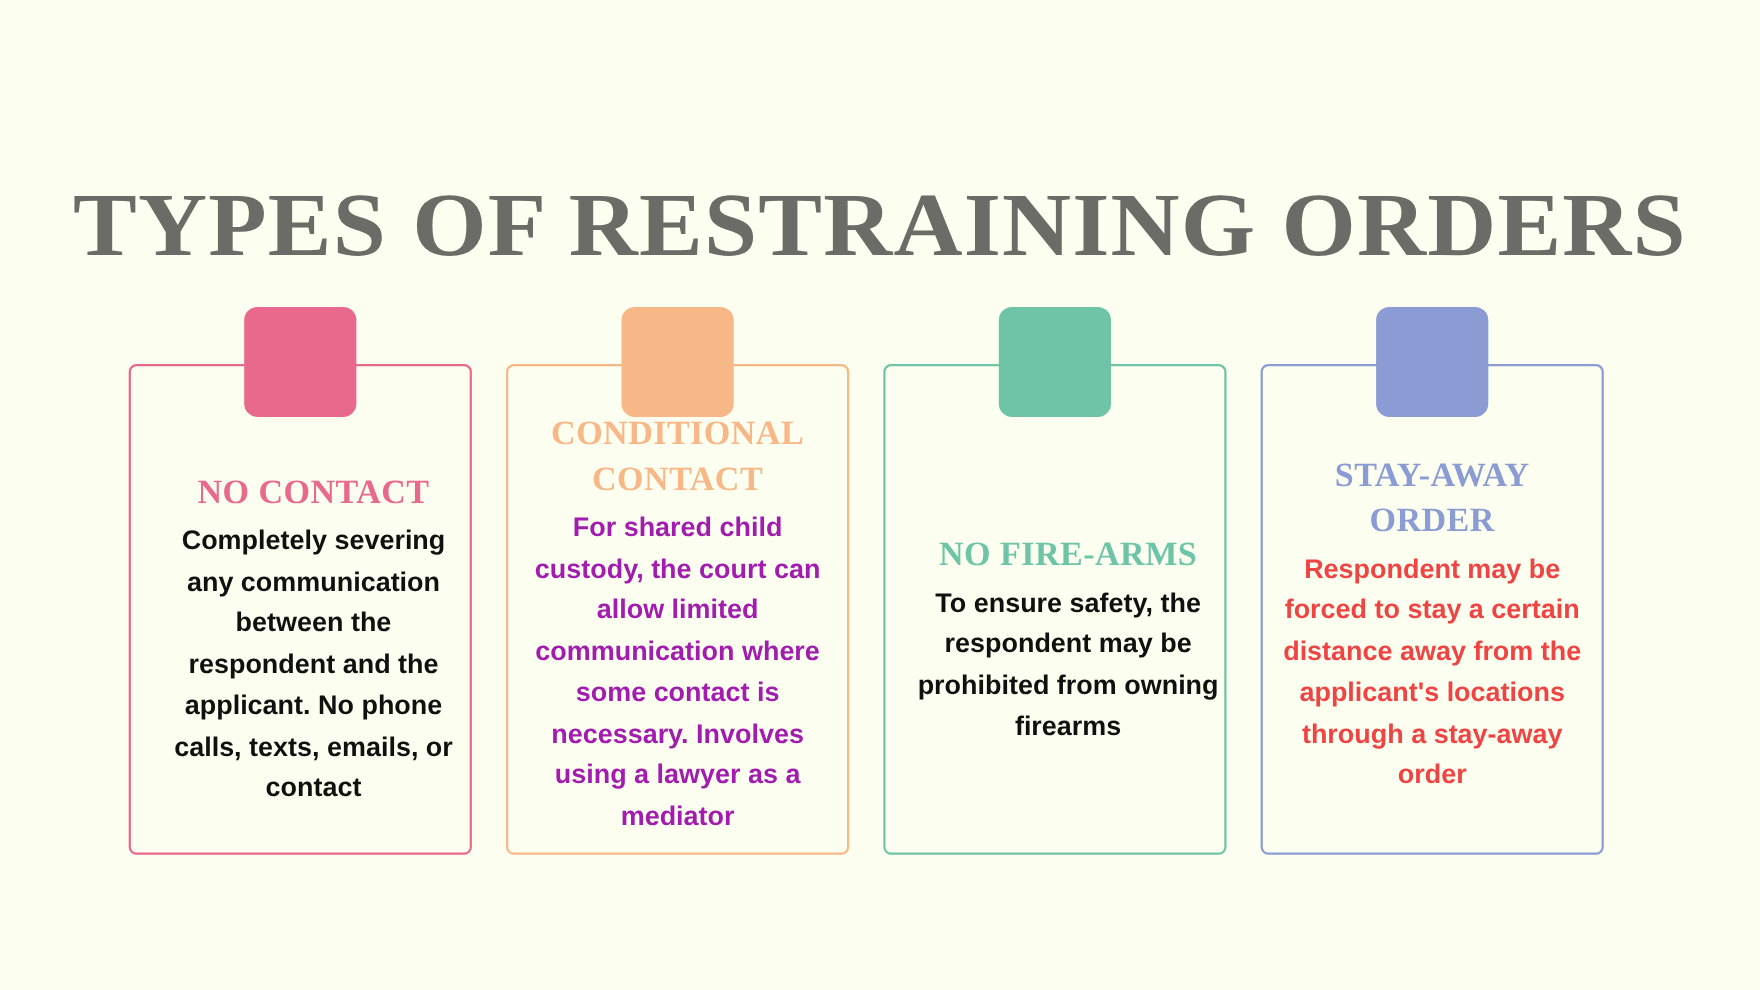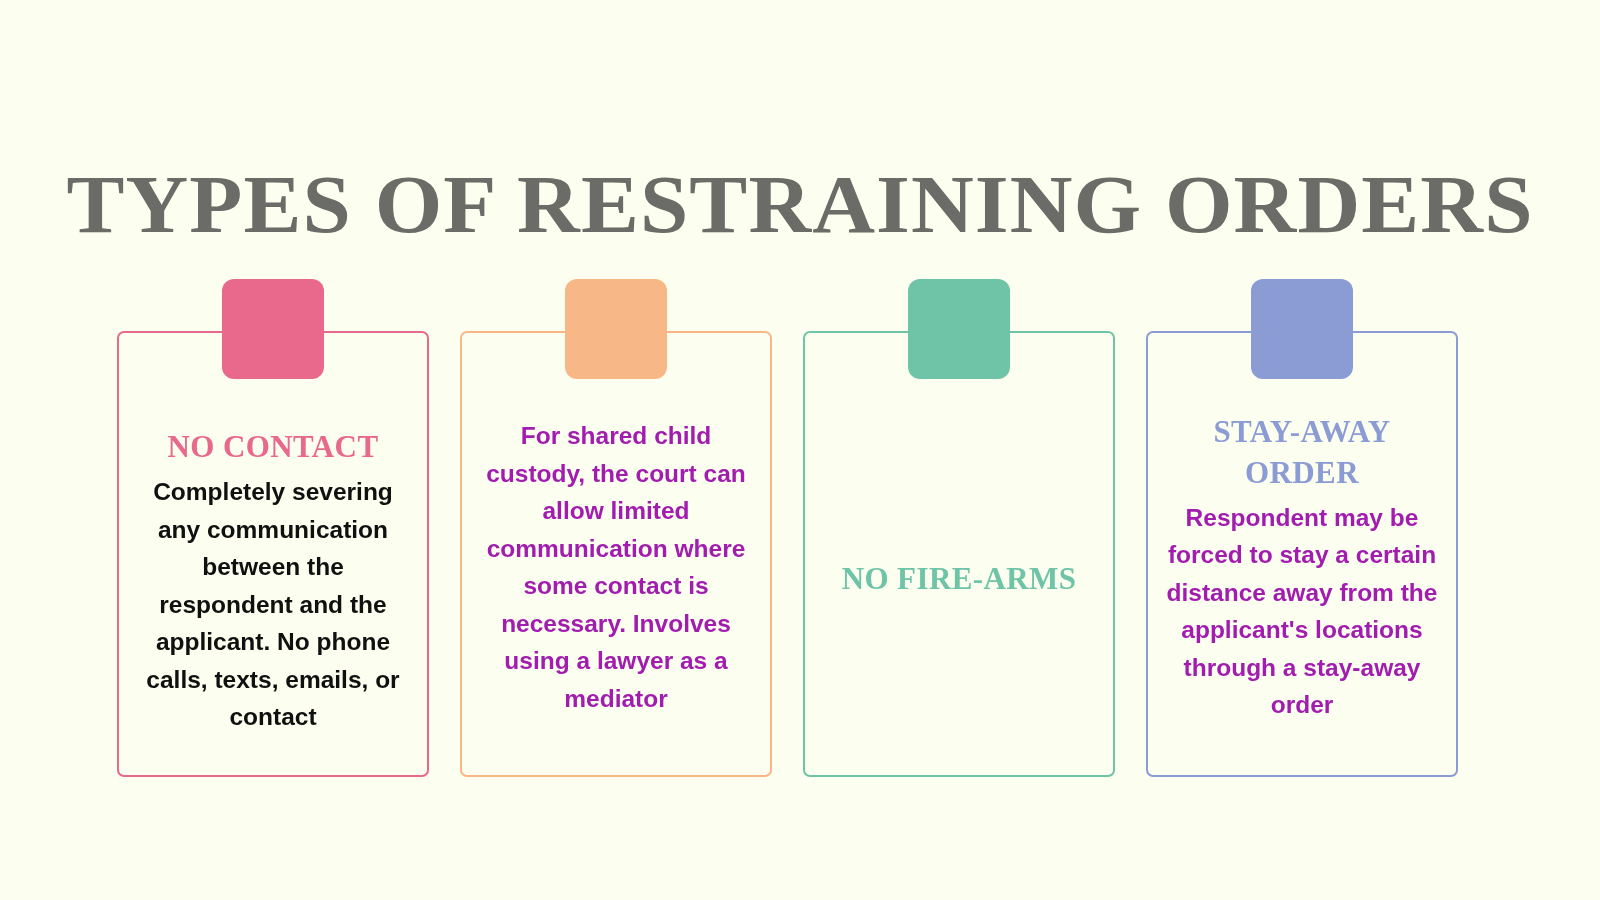--- a/index.html
+++ b/index.html
@@ -117,20 +117,21 @@
     line-height: 37.5px;
     color: #101010;
     text-align: center;
     margin: 0;
     padding: 0 3px;
   }
 
   
   .card-wrap[data-variant="one-line"] .card-content {
     padding-top: 74px;
+    margin-left: 12px;
   }
 </style>
 </head>
 <body style="background: rgb(252, 255, 239);">
 
 <div class="page" style="background: rgb(252, 255, 239);">
 
   <h1 class="page-title" style="color: rgb(107, 107, 103);">TYPES OF RESTRAINING ORDERS</h1>
 
   <div class="cards-row">
@@ -141,35 +142,37 @@
       <div class="card-content">
         <div class="card-heading" style="color: rgb(232, 105, 140);">NO CONTACT</div>
         <div class="card-body" style="color: rgb(16, 16, 16);">Completely severing any communication between the respondent and the applicant. No phone calls, texts, emails, or contact</div>
       </div>
     </div>
 
     <div class="card-wrap" data-variant="two-line">
       <div class="card-box" style="border-color: rgb(247, 183, 135);"></div>
       <div class="card-tab" style="background: rgb(247, 183, 135);"></div>
       <div class="card-content">
+        <div class="card-heading" style="color: rgb(247, 183, 135);">CONDITIONAL CONTACT</div>
         <div class="card-body" style="color: #a21caf;">For shared child custody, the court can allow limited communication where some contact is necessary. Involves using a lawyer as a mediator</div>
       </div>
     </div>
 
     <div class="card-wrap" data-variant="one-line">
       <div class="card-box" style="border-color: rgb(111, 196, 168);"></div>
       <div class="card-tab" style="background: rgb(111, 196, 168);"></div>
       <div class="card-content">
         <div class="card-heading" style="color: rgb(111, 196, 168); font-family: Liberation Serif, serif;">NO FIRE-ARMS</div>
+        <div class="card-body" style="color: rgb(16, 16, 16);">To ensure safety, the respondent may be prohibited from owning firearms</div>
       </div>
     </div>
 
     <div class="card-wrap" data-variant="two-line">
       <div class="card-box" style="border-color: rgb(139, 155, 212);"></div>
       <div class="card-tab" style="background: rgb(139, 155, 212);"></div>
       <div class="card-content">
         <div class="card-heading" style="color: rgb(139, 155, 212);">STAY-AWAY ORDER</div>
-        <div class="card-body" style="color: #a21caf;">Respondent may be forced to stay a certain distance away from the applicant's locations through a stay-away order</div>
+        <div class="card-body" style="color: #ef4444;">Respondent may be forced to stay a certain distance away from the applicant's locations through a stay-away order</div>
       </div>
     </div>
 
   </div>
 </div>
 
 </body></html>

